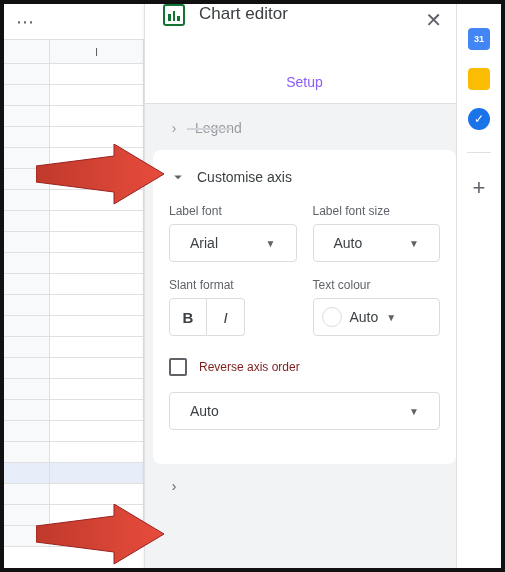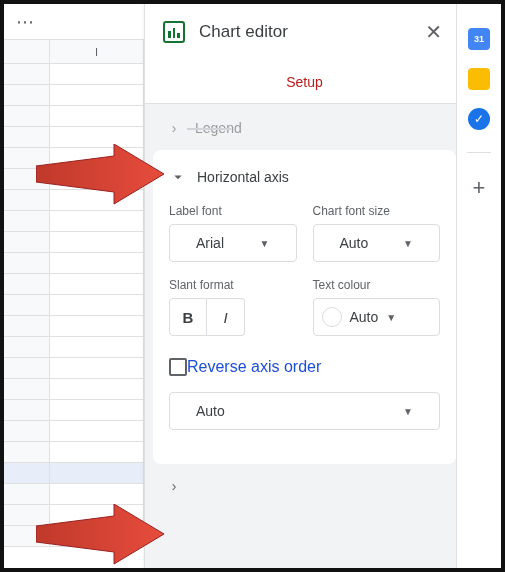--- a/index.html
+++ b/index.html
@@ -13,55 +13,55 @@
 .col-header { height: 24px; background: #f8f9fa; border-bottom: 1px solid #e0e0e0; border-right: 1px solid #e0e0e0; display: flex; }
 .col-header .rowh { width: 46px; border-right: 1px solid #e0e0e0; }
 .col-header .colh { flex: 1; text-align: center; font-size: 11px; color: #5f6368; line-height: 24px; }
 .cell-row { height: 21px; border-bottom: 1px solid #e0e0e0; display: flex; }
 .cell-row .rowh { width: 46px; background: #f8f9fa; border-right: 1px solid #e0e0e0; }
 .cell-row .cell { flex: 1; border-right: 1px solid #e0e0e0; }
 .cell-row.sel .cell { background: #e8eef9; }
 .cell-row.sel .rowh { background: #e8eef9; }
 
 .panel { position: absolute; left: 140px; top: 0; width: 320px; height: 100%; background: #fff; border-left: 1px solid #e0e0e0; display: flex; flex-direction: column; box-shadow: -1px 0 3px rgba(0,0,0,0.05); }
-.panel-header { height: 56px; display: flex; align-items: center; padding: 0 18px; }
+.panel-header { height: 56px; display: flex; align-items: flex-start; padding: 0 18px; }
 .chart-icon { width: 22px; height: 22px; border: 2px solid #137333; border-radius: 3px; display: flex; align-items: flex-end; justify-content: center; gap: 2px; padding: 3px; margin-right: 14px; }
 .chart-icon span { width: 3px; background: #137333; }
 .chart-icon span:nth-child(1){height:7px;} .chart-icon span:nth-child(2){height:10px;} .chart-icon span:nth-child(3){height:5px;}
 .panel-title { font-size: 17px; color: #3c4043; flex: 1; }
 .close-btn { font-size: 20px; color: #5f6368; cursor: pointer; padding: 4px; }
 
 .tabs { display: flex; height: 44px; border-bottom: 1px solid #e0e0e0; }
-.tab { flex: 1; text-align: center; line-height: 44px; font-size: 14px; color: #b91c1c; cursor: pointer; position: relative; }
+.tab { flex: 1; text-align: center; line-height: 44px; font-size: 14px; color: #8b5cf6; cursor: pointer; position: relative; }
 .tab.active { color: #137333; font-weight: 500; }
 .tab.active::after { content:''; position:absolute; bottom:0; left: 28%; width: 44%; height: 3px; background:#137333; border-radius: 3px 3px 0 0; }
 
 .panel-body { flex: 1; overflow-y: auto; background: #f1f3f4; padding: 6px 8px; position: relative; }
 .section-collapsed { background: transparent; padding: 10px 12px; display: flex; align-items: center; gap: 12px; color: #5f6368; font-size: 14px; }
 .section-collapsed.strike { position: relative; opacity: 0.6; }
 .section-collapsed.strike::after { content:''; position:absolute; left: 34px; width: 44px; top: 50%; height: 2px; background: #bdc1c6; }
 .chev { width: 18px; text-align:center; }
 .card { background: #fff; border-radius: 8px; padding: 18px 16px; margin: 4px 0; }
 .card-head { display: flex; align-items: center; gap: 10px; margin-bottom: 18px; }
 .chev-down { transform: rotate(0deg); }
 .card-title { font-size: 14px; color: #3c4043; }
 
 .row2 { display: flex; gap: 16px; }
 .field { flex:1; display:flex; flex-direction:column; gap: 6px; margin-bottom: 16px; }
 .field-label { font-size: 12px; color: #5f6368; }
-.select { height: 38px; border: 1px solid #dadce0; border-radius: 4px; display: flex; align-items: center; padding: 0 26px; font-size: 14px; color: #3c4043; cursor: pointer; }
+.select { height: 38px; border: 1px solid #dadce0; border-radius: 4px; display: flex; align-items: center; padding: 0 20px; font-size: 14px; color: #3c4043; cursor: pointer; }
 .select .val { flex: 1; }
 .tri { font-size: 10px; color: #5f6368; }
 .fmt-group { display:flex; height: 38px; }
 .fmt-btn { width: 38px; height: 38px; border: 1px solid #dadce0; display:flex; align-items:center; justify-content:center; font-size: 15px; color:#3c4043; cursor:pointer; }
 .fmt-btn:first-child { border-radius: 4px 0 0 4px; }
 .fmt-btn:last-child { border-radius: 0 4px 4px 0; border-left: none; }
 .color-sel { height: 38px; border: 1px solid #dadce0; border-radius: 4px; display: flex; align-items: center; padding: 0 8px; gap: 8px; font-size: 14px; color: #3c4043; cursor:pointer; }
 .swatch { width: 20px; height: 20px; border:1px solid #dadce0; border-radius: 50%; background:#fff; }
-.checkbox-row { display:flex; align-items:center; margin: 6px 0 16px; font-size: 16px; color: #1d4ed8; }
+.checkbox-row { display:flex; align-items:center; gap: 12px; margin: 6px 0 16px; font-size: 12px; color: #7f1d1d; }
 .checkbox { width: 18px; height: 18px; border: 2px solid #5f6368; border-radius: 2px; cursor:pointer; }
 .wide-select { width: 100%; }
 
 .scroll-ind { position:absolute; right: 2px; top: 120px; width: 5px; height: 150px; background: #c5c7ca; border-radius: 3px; }
 
 .right-rail { position: absolute; right: 0; top: 0; width: 45px; height: 100%; background: #fff; border-left: 1px solid #e0e0e0; display:flex; flex-direction:column; align-items:center; gap: 18px; padding-top: 24px; }
 .rail-icon { width: 22px; height: 22px; border-radius: 4px; cursor:pointer; }
 .rail-cal { background:#4285f4; position:relative; }
 .rail-cal::after { content:'31'; position:absolute; inset:0; color:#fff; font-size:9px; display:flex; align-items:center; justify-content:center; font-weight:bold; }
 .rail-keep { background:#fbbc04; border-radius: 4px; }
@@ -199,33 +199,33 @@
       <div class="section-collapsed strike">
         <span class="chev">›</span>
         <span>Legend</span>
       </div>
 
       <div class="card">
         <div class="card-head">
           <svg class="chev-down" width="18" height="18" viewBox="0 0 24 24">
               <path fill="#5f6368" d="M7 10l5 5 5-5z"></path>
             </svg>
-          <span class="card-title">Horizontal axis</span>
+          <span class="card-title">Customise axis</span>
         </div>
 
         <div class="row2">
           <div class="field">
             <span class="field-label">Label font</span>
             <div class="select">
               <span class="val">Arial</span>
               <span class="tri">▼</span>
             </div>
           </div>
           <div class="field">
-            <span class="field-label">Chart font size</span>
+            <span class="field-label">Label font size</span>
             <div class="select">
               <span class="val">Auto</span>
               <span class="tri">▼</span>
             </div>
           </div>
         </div>
 
         <div class="row2">
           <div class="field">
             <span class="field-label">Slant format</span>

